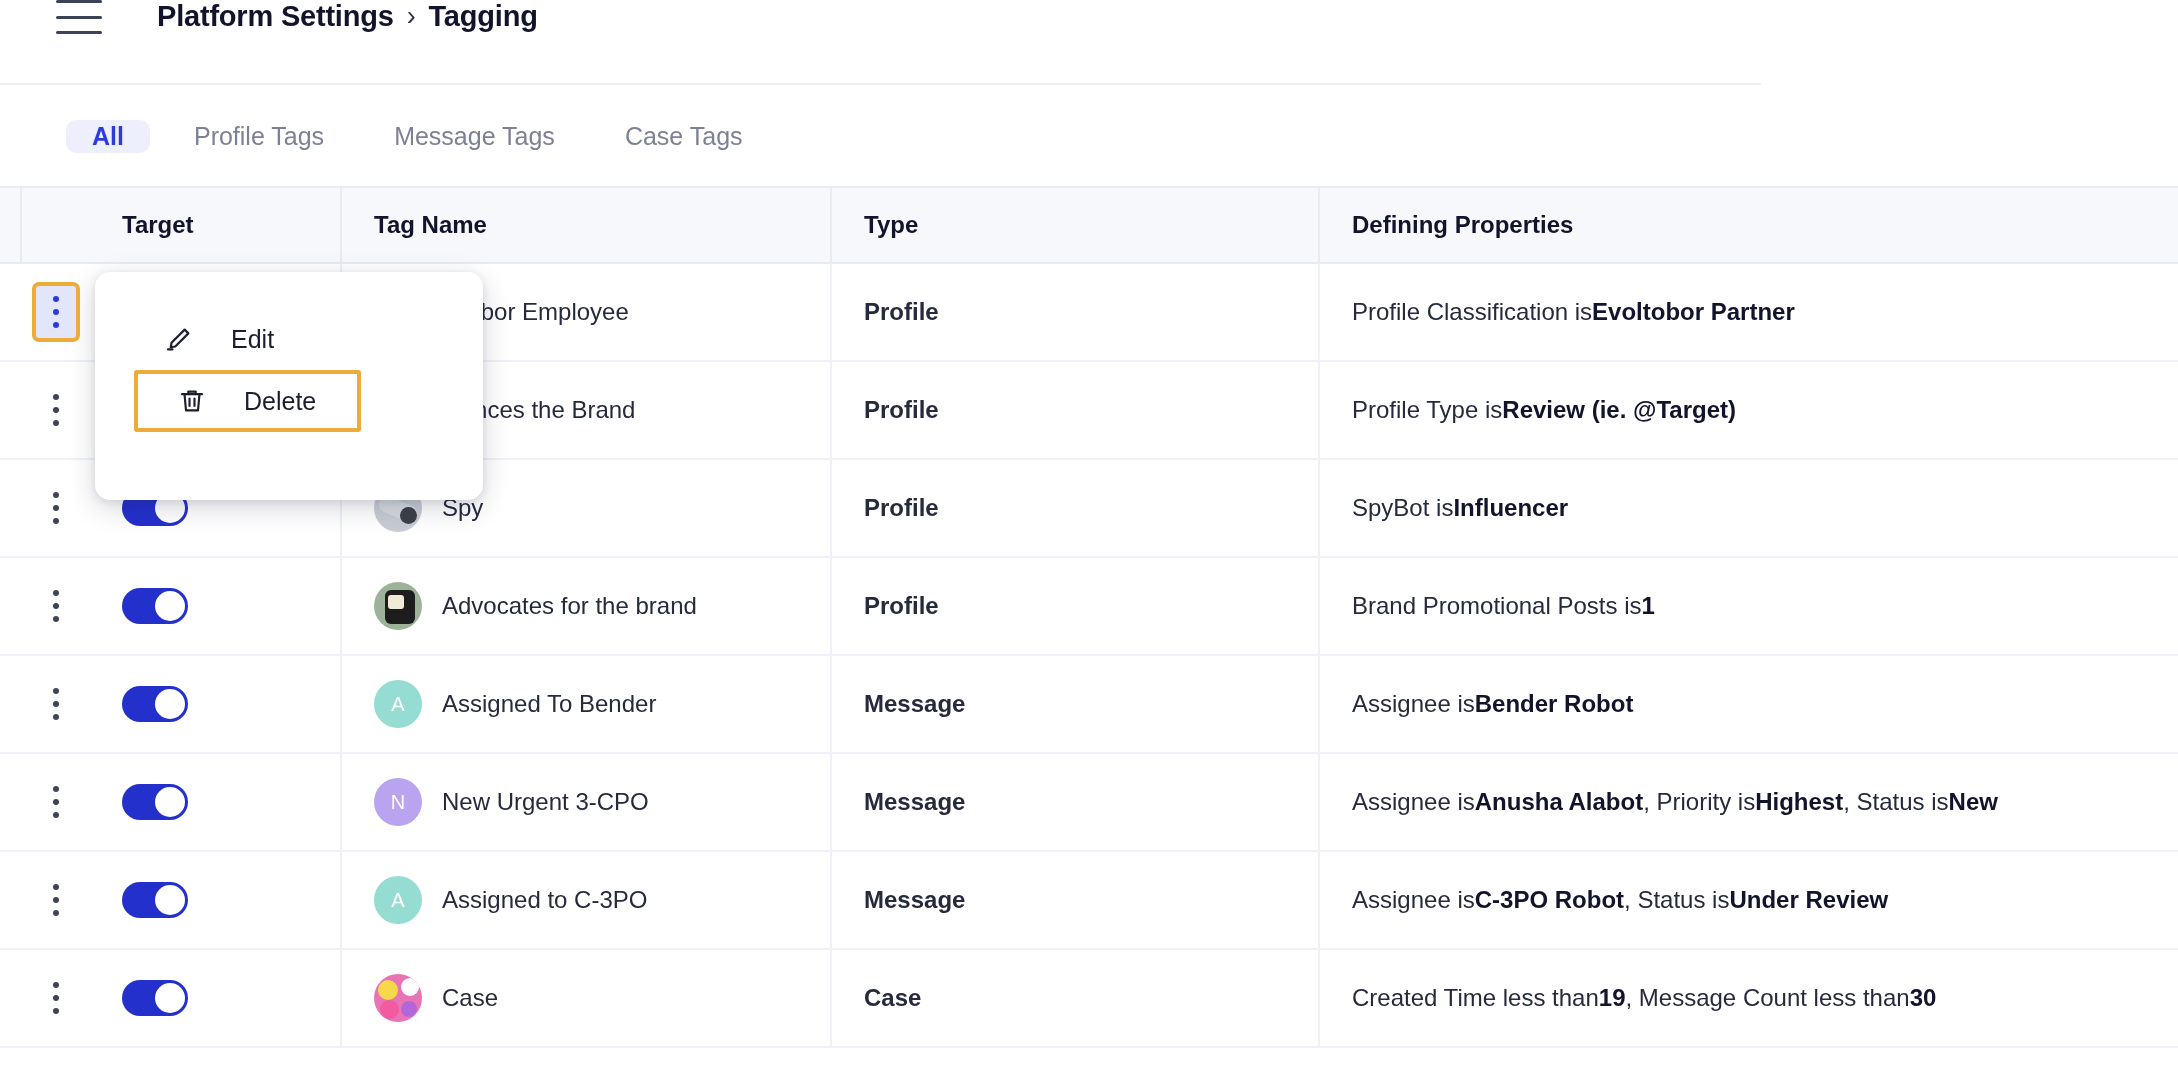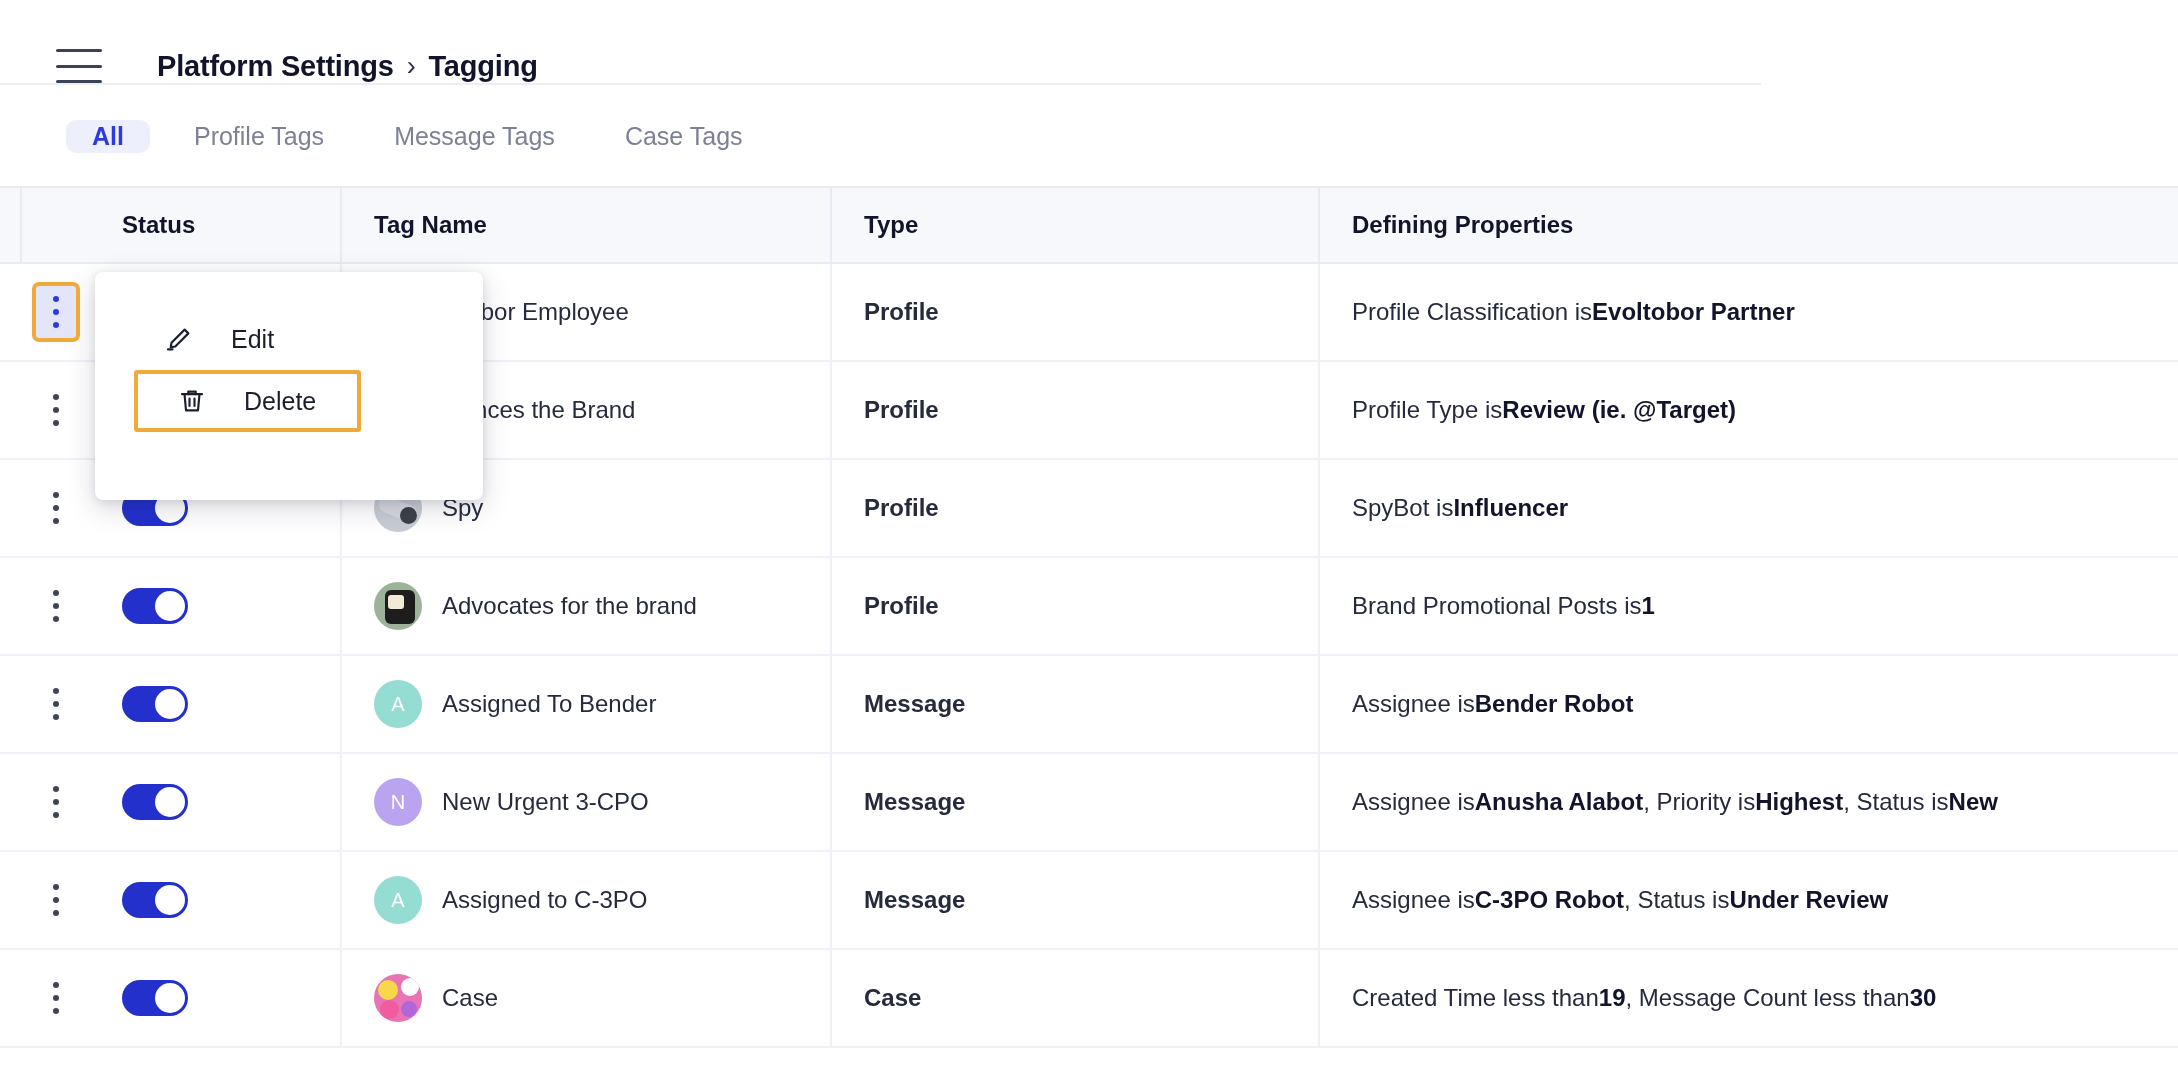--- a/index.html
+++ b/index.html
@@ -10,21 +10,21 @@
     background: #ffffff;
     font-family: "Liberation Sans", sans-serif;
   }
 
   .app { position: relative; width: 2178px; height: 1066px; background: #fff; }
 
   
   .topbar {
     position: absolute; left: 0; top: 0;
     width: 1761px; height: 85px;
-    display: flex; align-items: flex-end;
+    display: flex; align-items: flex-start;
     border-bottom: 2px solid #eceef4;
     background: #fff;
   }
   .hamburger {
     width: 46px; height: 34px;
     margin-left: 56px;
     display: flex; flex-direction: column; justify-content: space-between;
     cursor: pointer;
   }
   .hamburger span {
@@ -214,21 +214,21 @@
   .av-flower-d { width: 16px; height: 16px; background: #b266d9; right: 5px; bottom: 5px; }
 
   .props-cell b { font-weight: bold; color: #11142b; }
 
   
   .ctxmenu {
     position: absolute;
     left: 95px; top: 272px;
     width: 388px; height: 228px;
     background: #fff;
-    border-radius: 8px;
+    border-radius: 15px;
     box-shadow: 0 8px 28px rgba(30,34,60,0.18), 0 2px 8px rgba(30,34,60,0.10);
     z-index: 20;
     padding-top: 36px;
   }
   .mitem {
     display: flex; align-items: center;
     height: 62px;
     padding-left: 42px;
     gap: 36px;
     font-size: 25px;
@@ -266,21 +266,21 @@
   <div class="tabs">
     <div class="tab active">All</div>
     <div class="tab">Profile Tags</div>
     <div class="tab">Message Tags</div>
     <div class="tab">Case Tags</div>
   </div>
 
   <div class="table">
     <div class="thead">
       <div class="th col-kebab"></div>
-      <div class="th col-status">Status</div>
+      <div class="th col-status">Target</div>
       <div class="th col-name">Tag Name</div>
       <div class="th col-type">Type</div>
       <div class="th col-props">Defining Properties</div>
     </div>
     <div id="tbody">
         <div class="trow">
           <div class="td kebab-cell">
             <div class="kebab selected">
               <i></i>
               <i></i>

